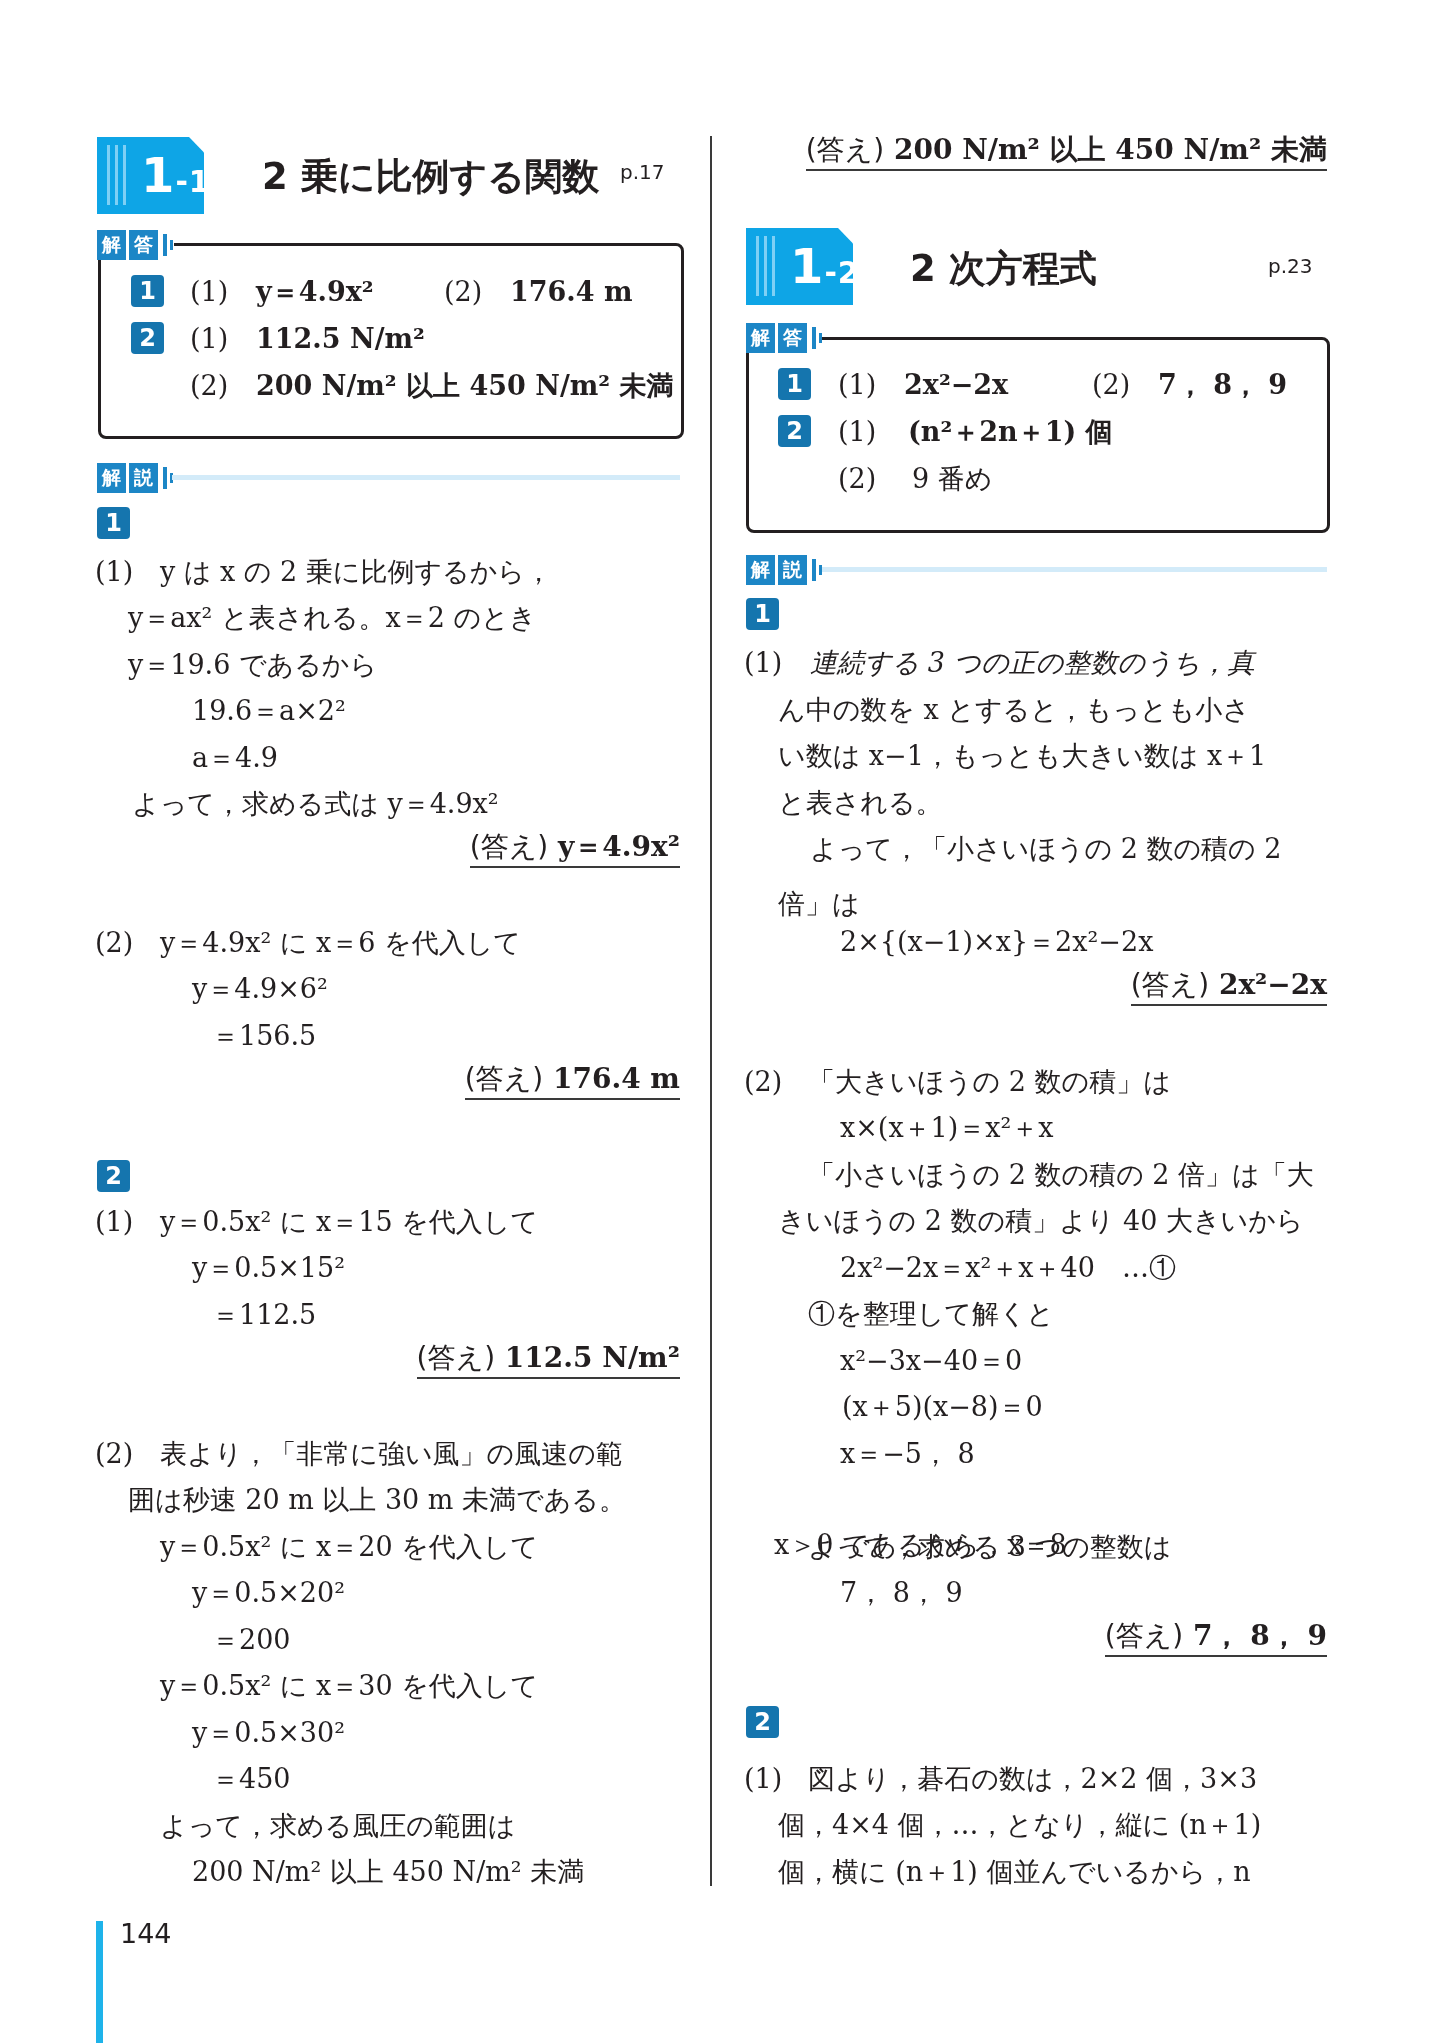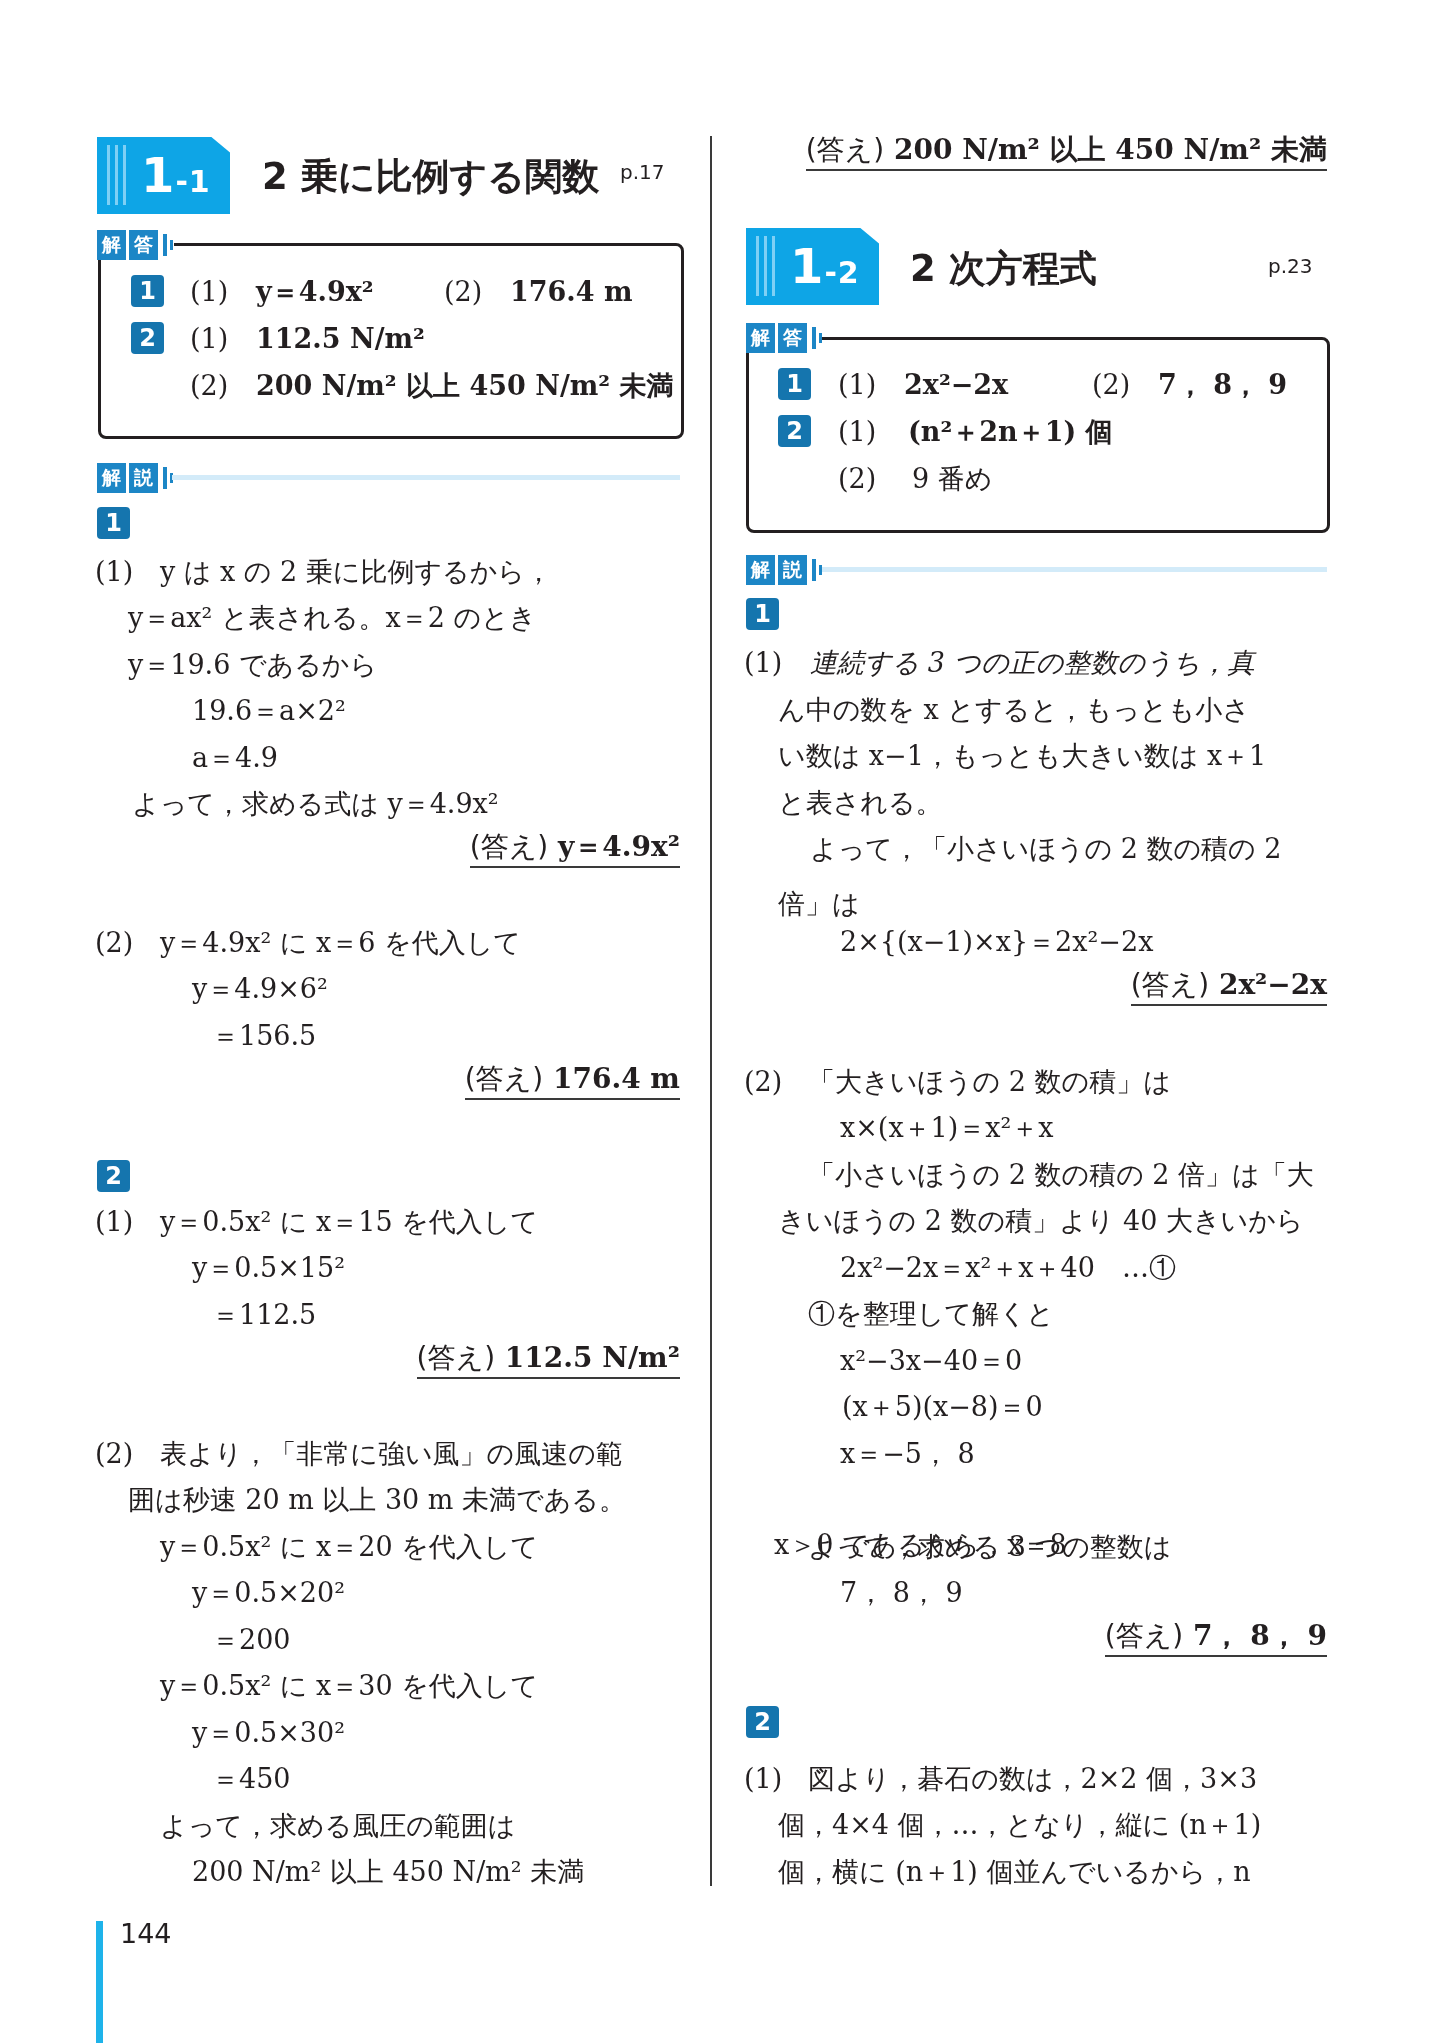--- a/index.html
+++ b/index.html
@@ -1,21 +1,21 @@
 <!DOCTYPE html>
 <html><head>
 <meta charset="utf-8">
 <style>
   html, body { margin:0; padding:0; background:#ffffff; }
   body { width:1440px; height:2043px; position:relative; overflow:hidden;
          font-family:"DejaVu Serif","Liberation Serif",serif; color:#231f20; }
   .abs { position:absolute; white-space:nowrap; }
   .col-divider { position:absolute; left:710px; top:136px; width:2px; height:1750px; background:#3a3a3a; }
 
-  .sec-badge { position:absolute; width:133px; height:77px; background:#0ea5e6;
+  .sec-badge { position:absolute; width:107px; height:77px; background:#0ea5e6;
                clip-path: polygon(0 0, 86% 0, 100% 20%, 100% 100%, 0 100%); }
   .sec-badge .stripes { position:absolute; left:10px; top:8px; width:22px; height:60px;
        background: linear-gradient(90deg, #7fd0f5 0 3px, transparent 3px 8px, #7fd0f5 8px 11px, transparent 11px 16px, #7fd0f5 16px 19px, transparent 19px); }
   .sec-badge .num { position:absolute; left:44px; top:10px; font-family:"DejaVu Sans","Liberation Sans",sans-serif;
        font-weight:bold; color:#fff; font-size:48px; letter-spacing:1px; }
   .sec-badge .num small { font-size:30px; }
   .sec-title { font-family:"DejaVu Sans","Liberation Sans",sans-serif; font-weight:bold; font-size:37px; color:#231f20; }
   .sec-page { font-family:"DejaVu Sans","Liberation Sans",sans-serif; font-size:20px; color:#231f20; }
 
   .tag { position:absolute; display:flex; align-items:center; height:30px; }

